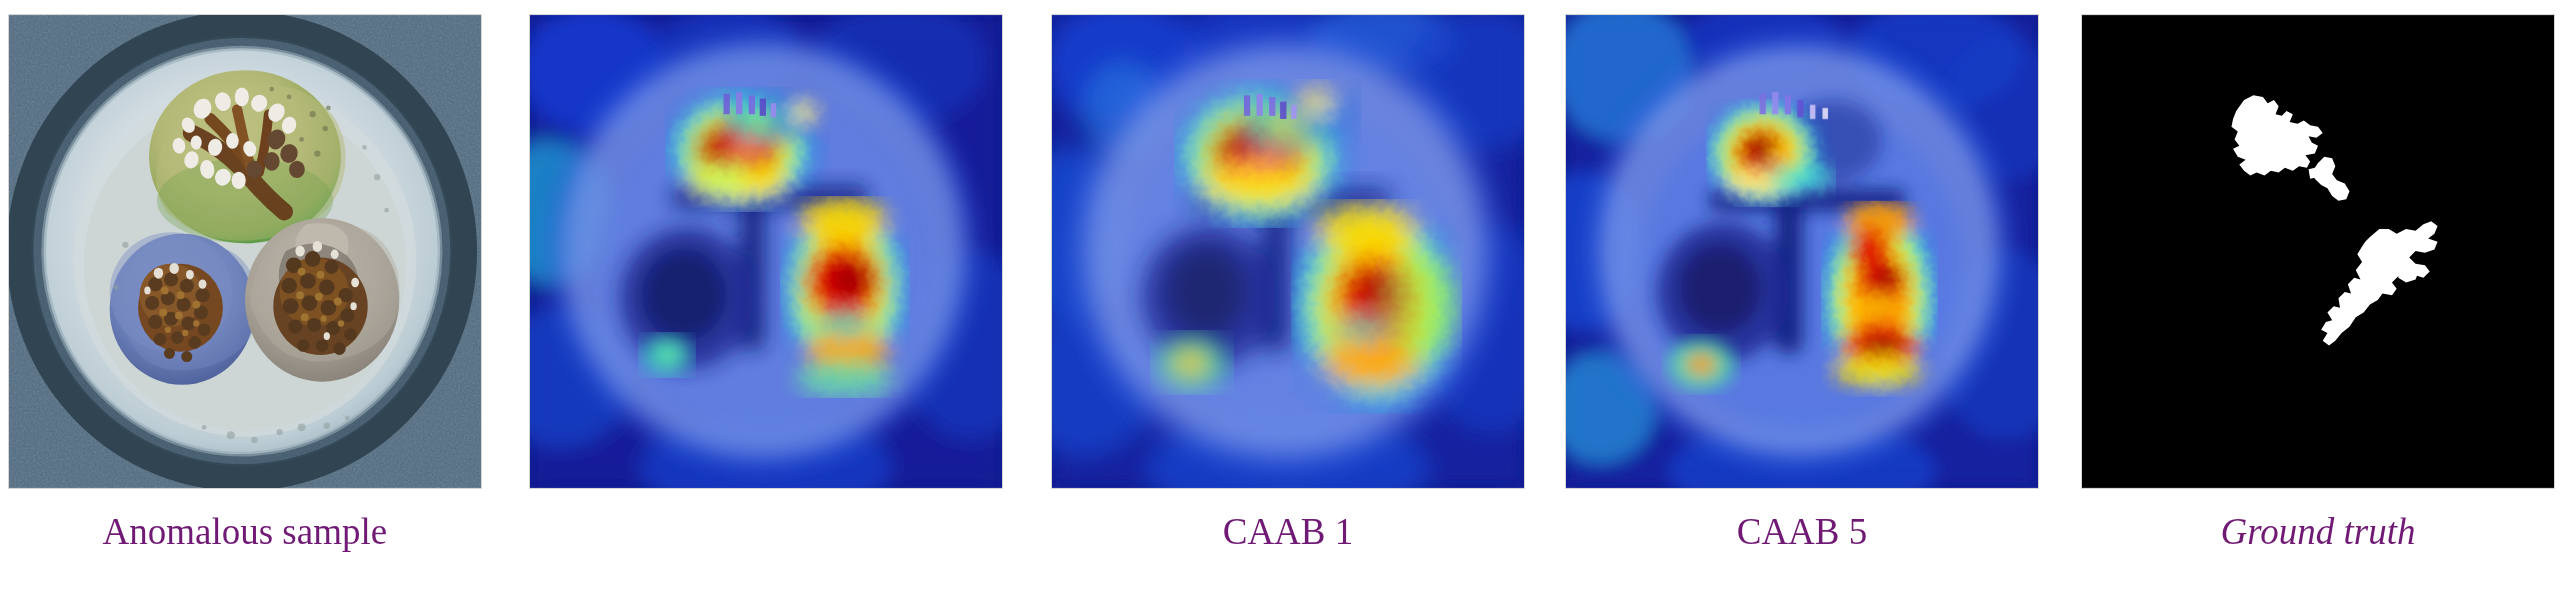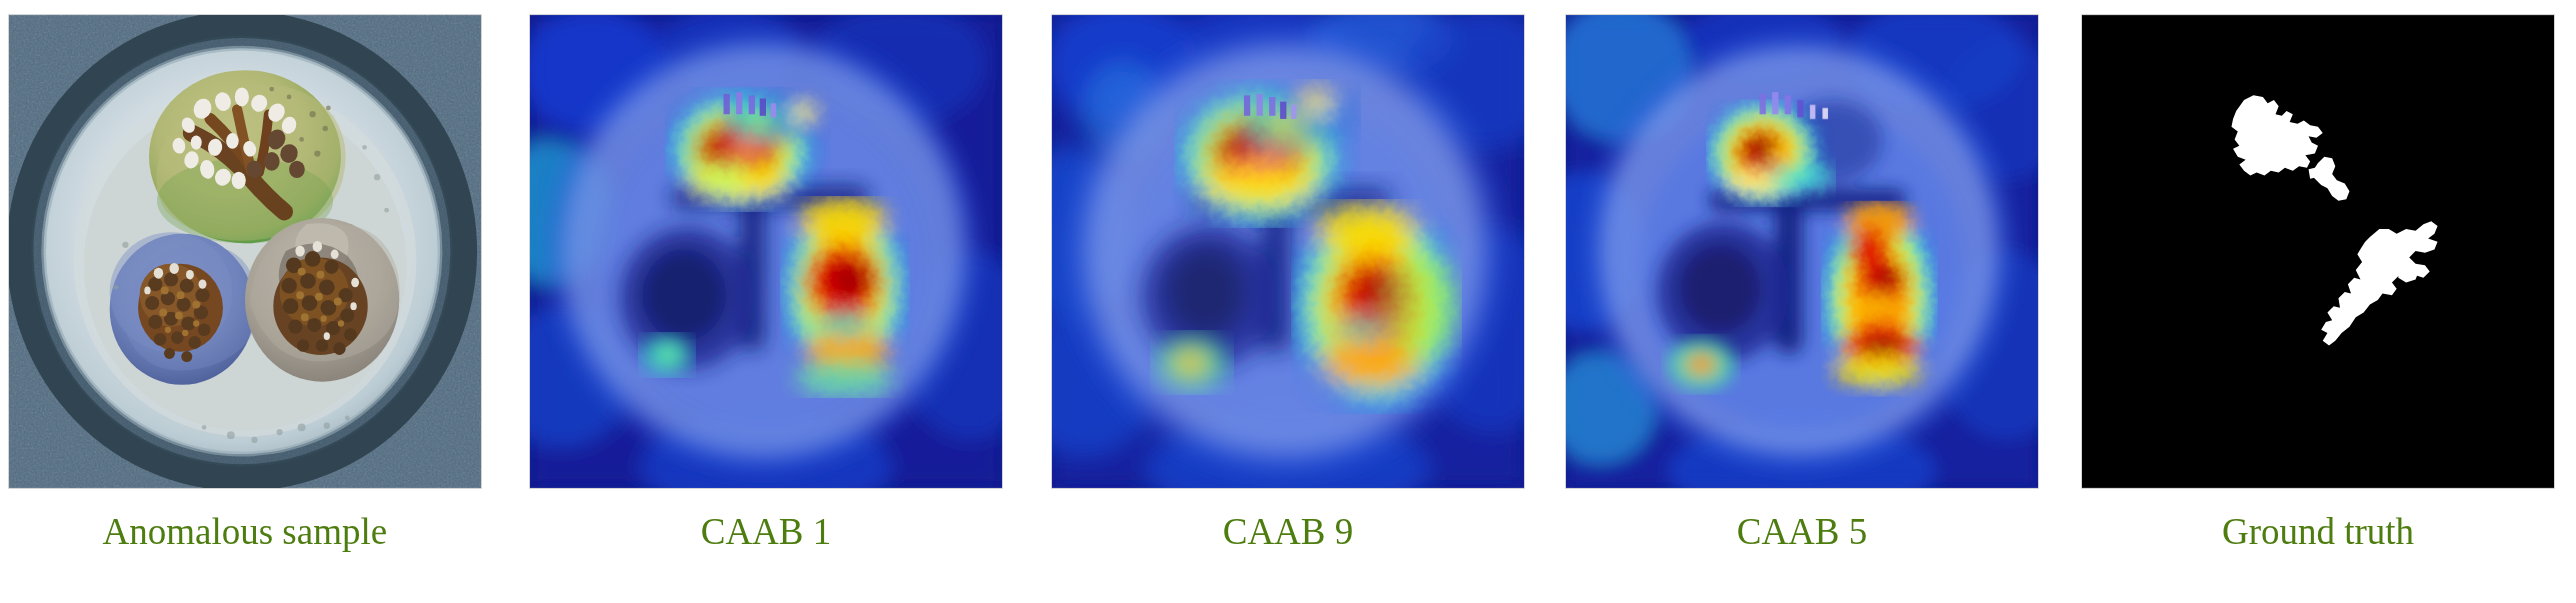--- a/index.html
+++ b/index.html
@@ -28,29 +28,29 @@
     box-shadow: 0 0 0 0.8px rgba(140,140,140,0.45);
   }
   .panel svg { display: block; width: 472px; height: 473px; }
   .caption {
     position: absolute;
     top: 507px;
     width: 488px;
     text-align: center;
     font-size: 37px;
     line-height: 49px;
-    color: #4d7c0f;
+    color: #701a75;
     font-family: "Liberation Serif", "DejaVu Serif", serif;
     white-space: nowrap;
   }
   .p0 { left: 8.7px; }   .c0 { left: 0.8px; }
   .p1 { left: 530px; }  .c1 { left: 522px; }
   .p2 { left: 1052px; } .c2 { left: 1044px; }
   .p3 { left: 1566px; } .c3 { left: 1558px; }
-  .p4 { left: 2082px; } .c4 { left: 2074px; }
+  .p4 { left: 2082px; } .c4 { left: 2074px; font-style: italic; }
 </style>
 </head>
 <body>
 
 <div id="figure">
 
   <div class="panel p0">
     <svg viewBox="0 0 600 601" xmlns="http://www.w3.org/2000/svg">
       <defs>
         <filter id="grain1" x="0" y="0" width="100%" height="100%">
@@ -375,21 +375,20 @@
           </g>
         </g>
 
         <g filter="url(#hmBlur1)">
           <ellipse cx="174" cy="432" rx="30" ry="24" fill="#33e8c8" opacity="0.85"></ellipse>
           <ellipse cx="176" cy="432" rx="12" ry="10" fill="#7cf07a" opacity="0.9"></ellipse>
         </g>
       </g>
     </svg>
   </div>
-  <div class="caption c1">CAAB 1</div>
 
   <div class="panel p2">
     <svg viewBox="0 0 600 601" xmlns="http://www.w3.org/2000/svg">
       <defs>
         <filter id="hmBlur2">
             <feGaussianBlur stdDeviation="15"></feGaussianBlur>
           </filter>
         <filter id="pixel2" x="0" y="0" width="100%" height="100%">
           <feTurbulence type="fractalNoise" baseFrequency="0.085" numOctaves="2" seed="11" result="t"></feTurbulence>
           <feDisplacementMap in="SourceGraphic" in2="t" scale="10" xChannelSelector="R" yChannelSelector="G"></feDisplacementMap>
@@ -479,21 +478,21 @@
           </g>
         </g>
 
         <g filter="url(#hmBlur2)">
           <ellipse cx="178" cy="442" rx="44" ry="34" fill="#49e8a0" opacity="0.8"></ellipse>
           <ellipse cx="176" cy="442" rx="22" ry="16" fill="#ffc200" opacity="0.85"></ellipse>
         </g>
       </g>
     </svg>
   </div>
-  <div class="caption c2">CAAB 9</div>
+  <div class="caption c2">CAAB 1</div>
 
   <div class="panel p3">
     <svg viewBox="0 0 600 601" xmlns="http://www.w3.org/2000/svg">
       <defs>
         <filter id="hmBlur3">
             <feGaussianBlur stdDeviation="11"></feGaussianBlur>
           </filter>
         <filter id="pixel3" x="0" y="0" width="100%" height="100%">
           <feTurbulence type="fractalNoise" baseFrequency="0.1" numOctaves="2" seed="23" result="t"></feTurbulence>
           <feDisplacementMap in="SourceGraphic" in2="t" scale="9" xChannelSelector="R" yChannelSelector="G"></feDisplacementMap>

